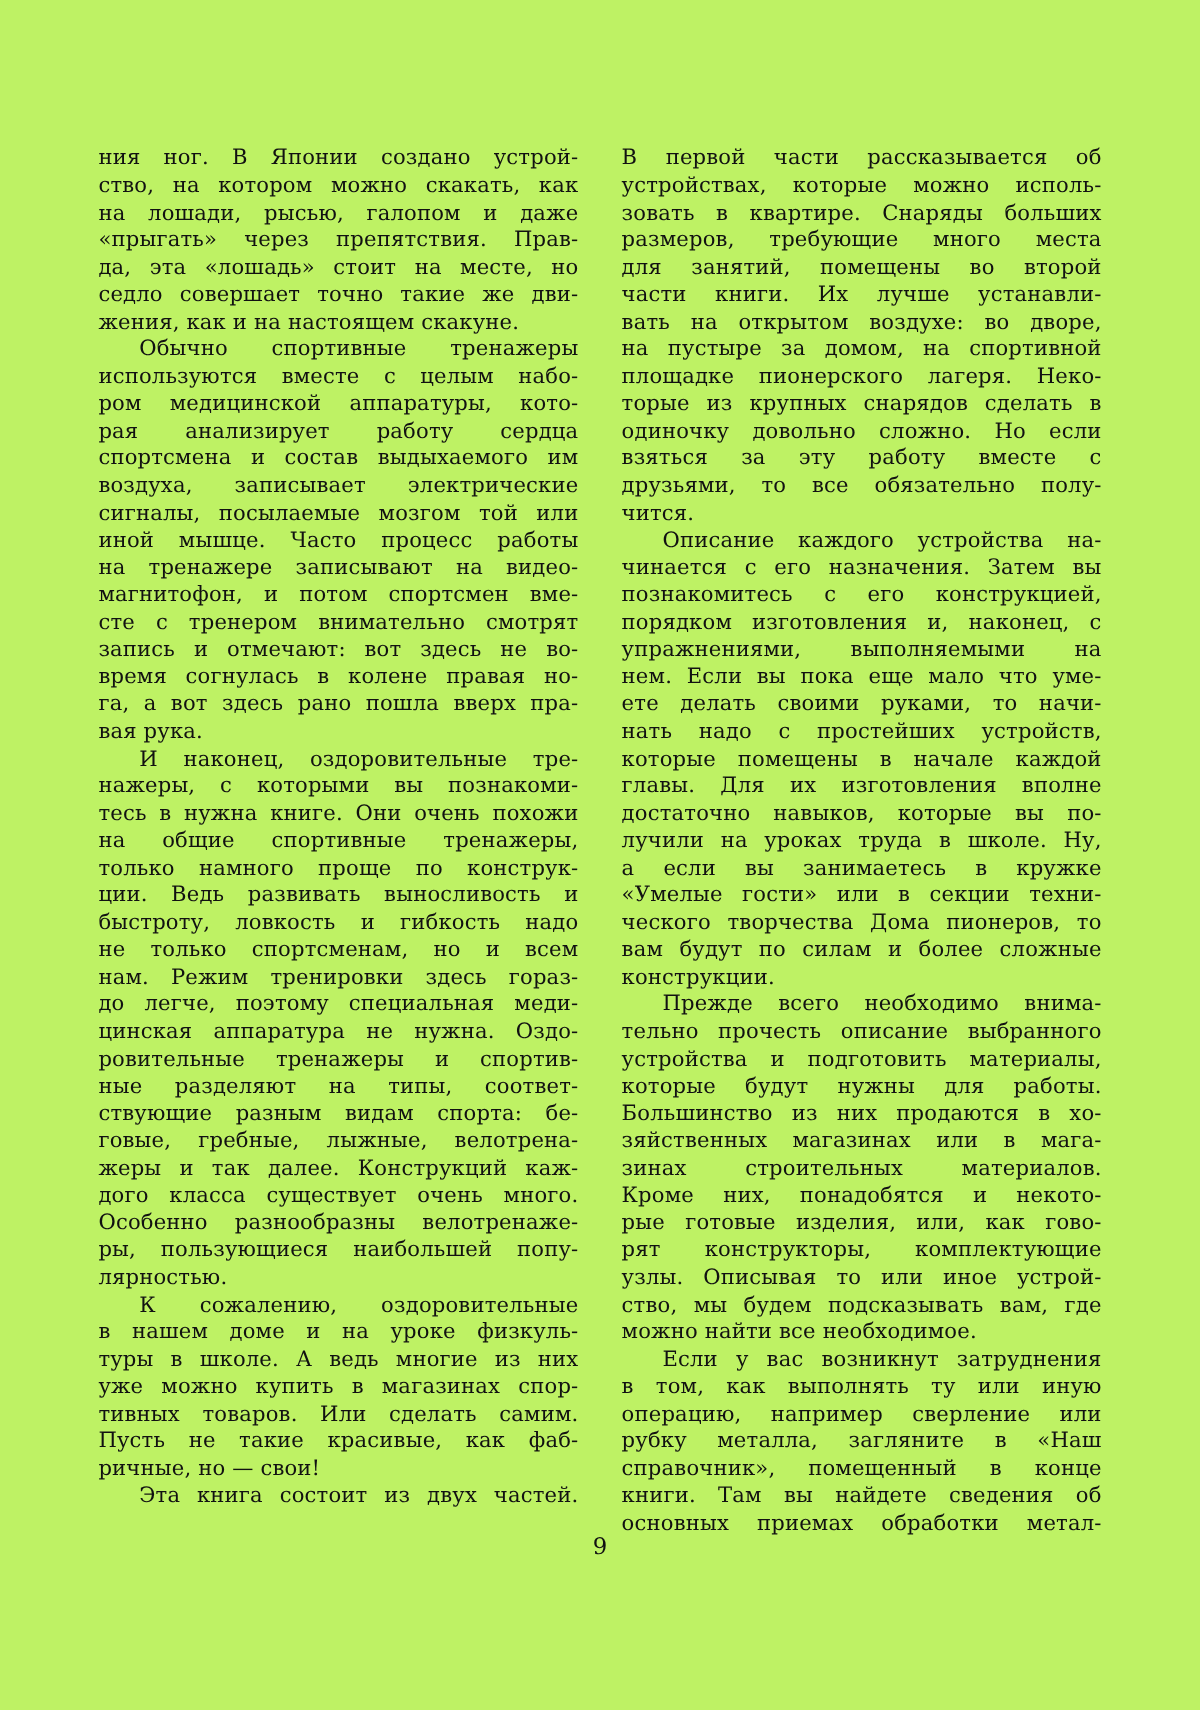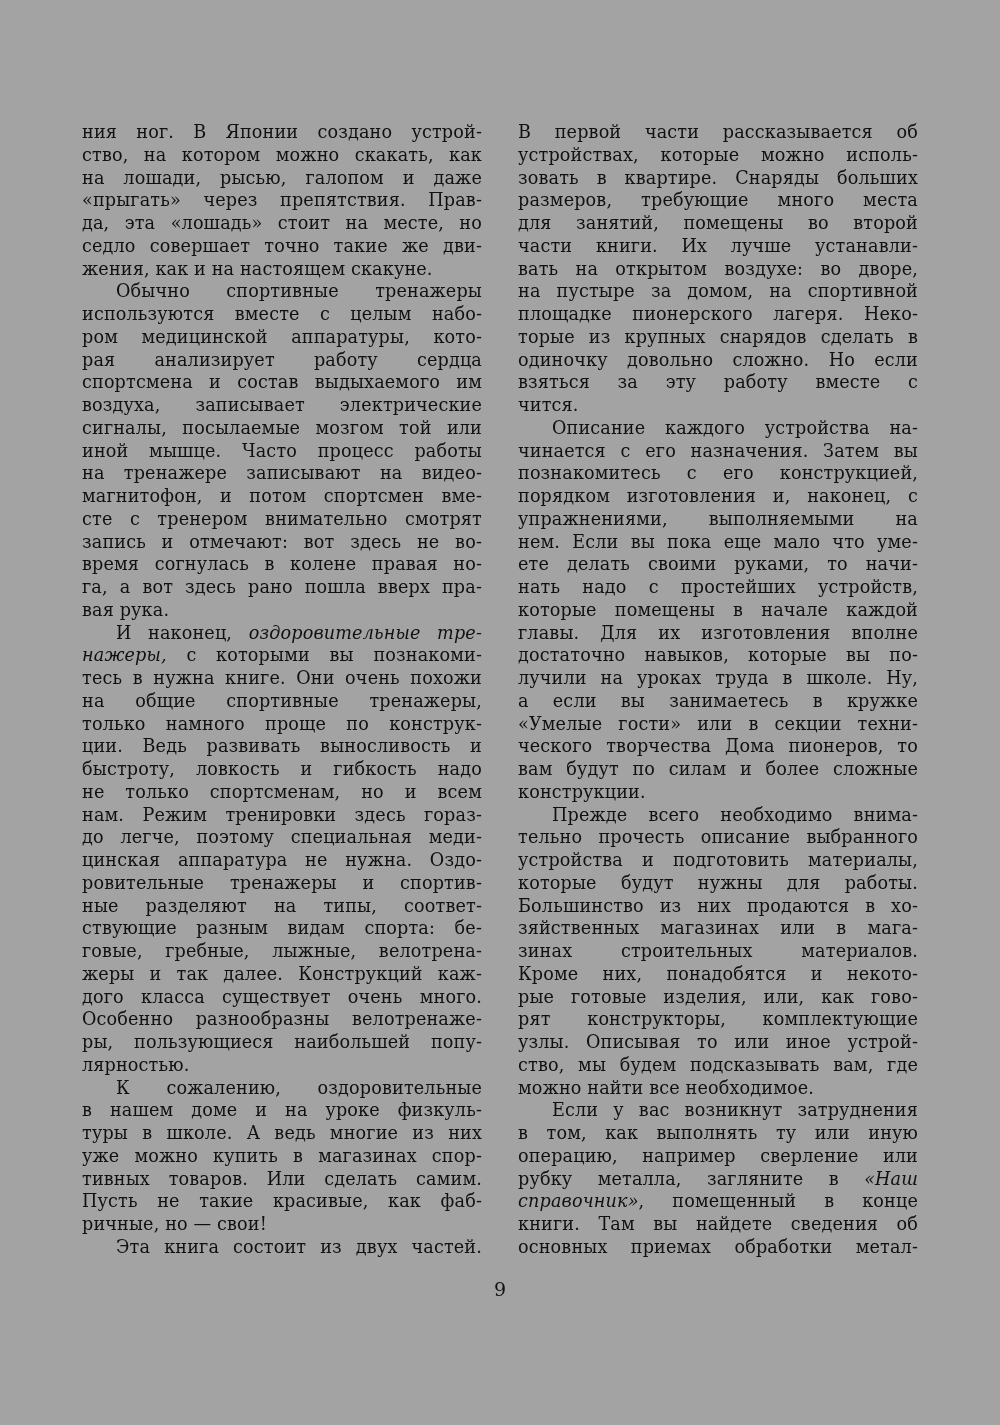--- a/index.html
+++ b/index.html
@@ -1,32 +1,32 @@
 <!DOCTYPE html>
 <html><head>
 <meta charset="utf-8">
 <style>
   html, body { margin: 0; padding: 0; background: #ffffff; }
   body { width: 1000px; height: 1425px; position: relative; overflow: hidden; }
-  .page { position: absolute; left: 0; top: 0; width: 1000px; height: 1425px; background: #a3a3a3; }
+  .page { position: absolute; left: 0; top: 0; width: 1000px; height: 1425px; background: #bef264; }
   .col {
     position: absolute; top: 121px; width: 400px;
     font-family: "DejaVu Serif", "Liberation Serif", serif;
     font-size: 17.6px; line-height: 22.75px; color: #111;
     letter-spacing: 0.15px;
   }
   .col.left { left: 82px; }
   .col.right { left: 518px; }
   .line {
     display: block; white-space: nowrap; text-align: justify; text-align-last: justify;
     height: 22.75px; overflow: visible;
   }
   .line.last { text-align-last: left; }
   .line.indent { padding-left: 34px; }
-  .it { font-style: italic; }
+  .it { }
   .page-number {
     position: absolute; left: 0; width: 1000px; top: 1278px; text-align: center;
     font-family: "DejaVu Serif", "Liberation Serif", serif; font-size: 19px; color: #111;
   }
 </style>
 </head>
 <body>
 
 <div class="page">
   <div class="col left" id="col-left">
@@ -87,20 +87,21 @@
       <div class="line"><span>зовать в квартире. Снаряды больших</span></div>
       <div class="line"><span>размеров, требующие много места</span></div>
       <div class="line"><span>для занятий, помещены во второй</span></div>
       <div class="line"><span>части книги. Их лучше устанавли-</span></div>
       <div class="line"><span>вать на открытом воздухе: во дворе,</span></div>
       <div class="line"><span>на пустыре за домом, на спортивной</span></div>
       <div class="line"><span>площадке пионерского лагеря. Неко-</span></div>
       <div class="line"><span>торые из крупных снарядов сделать в</span></div>
       <div class="line"><span>одиночку довольно сложно. Но если</span></div>
       <div class="line"><span>взяться за эту работу вместе с</span></div>
+      <div class="line"><span>друзьями, то все обязательно полу-</span></div>
       <div class="line last"><span>чится.</span></div>
       <div class="line indent"><span>Описание каждого устройства на-</span></div>
       <div class="line"><span>чинается с его назначения. Затем вы</span></div>
       <div class="line"><span>познакомитесь с его конструкцией,</span></div>
       <div class="line"><span>порядком изготовления и, наконец, с</span></div>
       <div class="line"><span>упражнениями, выполняемыми на</span></div>
       <div class="line"><span>нем. Если вы пока еще мало что уме-</span></div>
       <div class="line"><span>ете делать своими руками, то начи-</span></div>
       <div class="line"><span>нать надо с простейших устройств,</span></div>
       <div class="line"><span>которые помещены в начале каждой</span></div>

